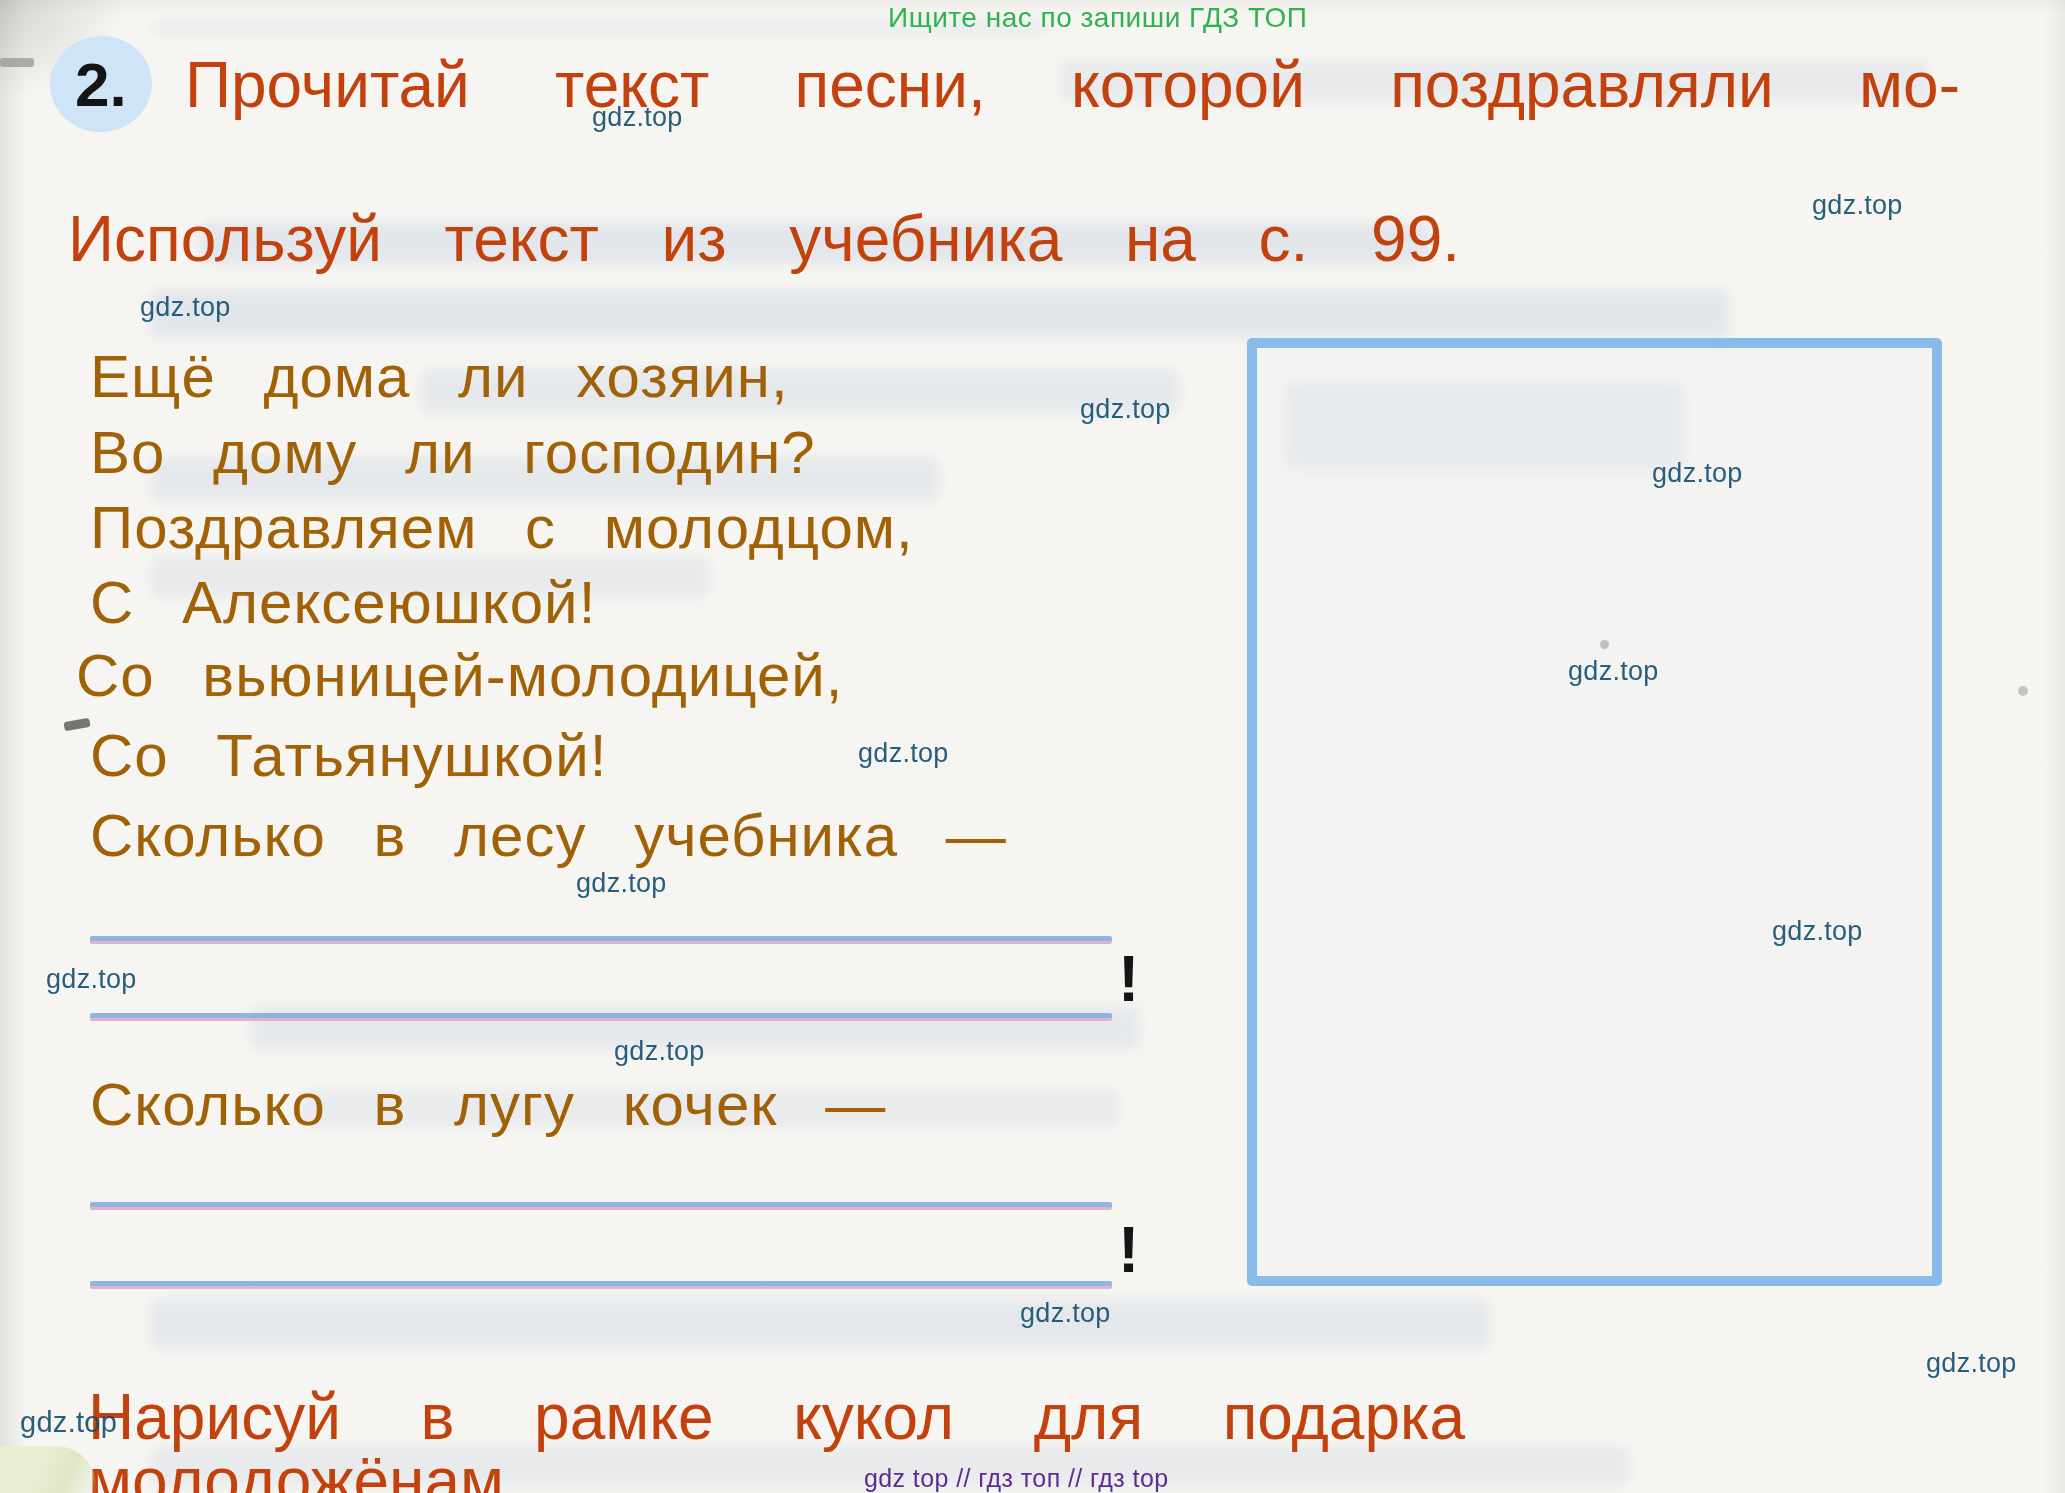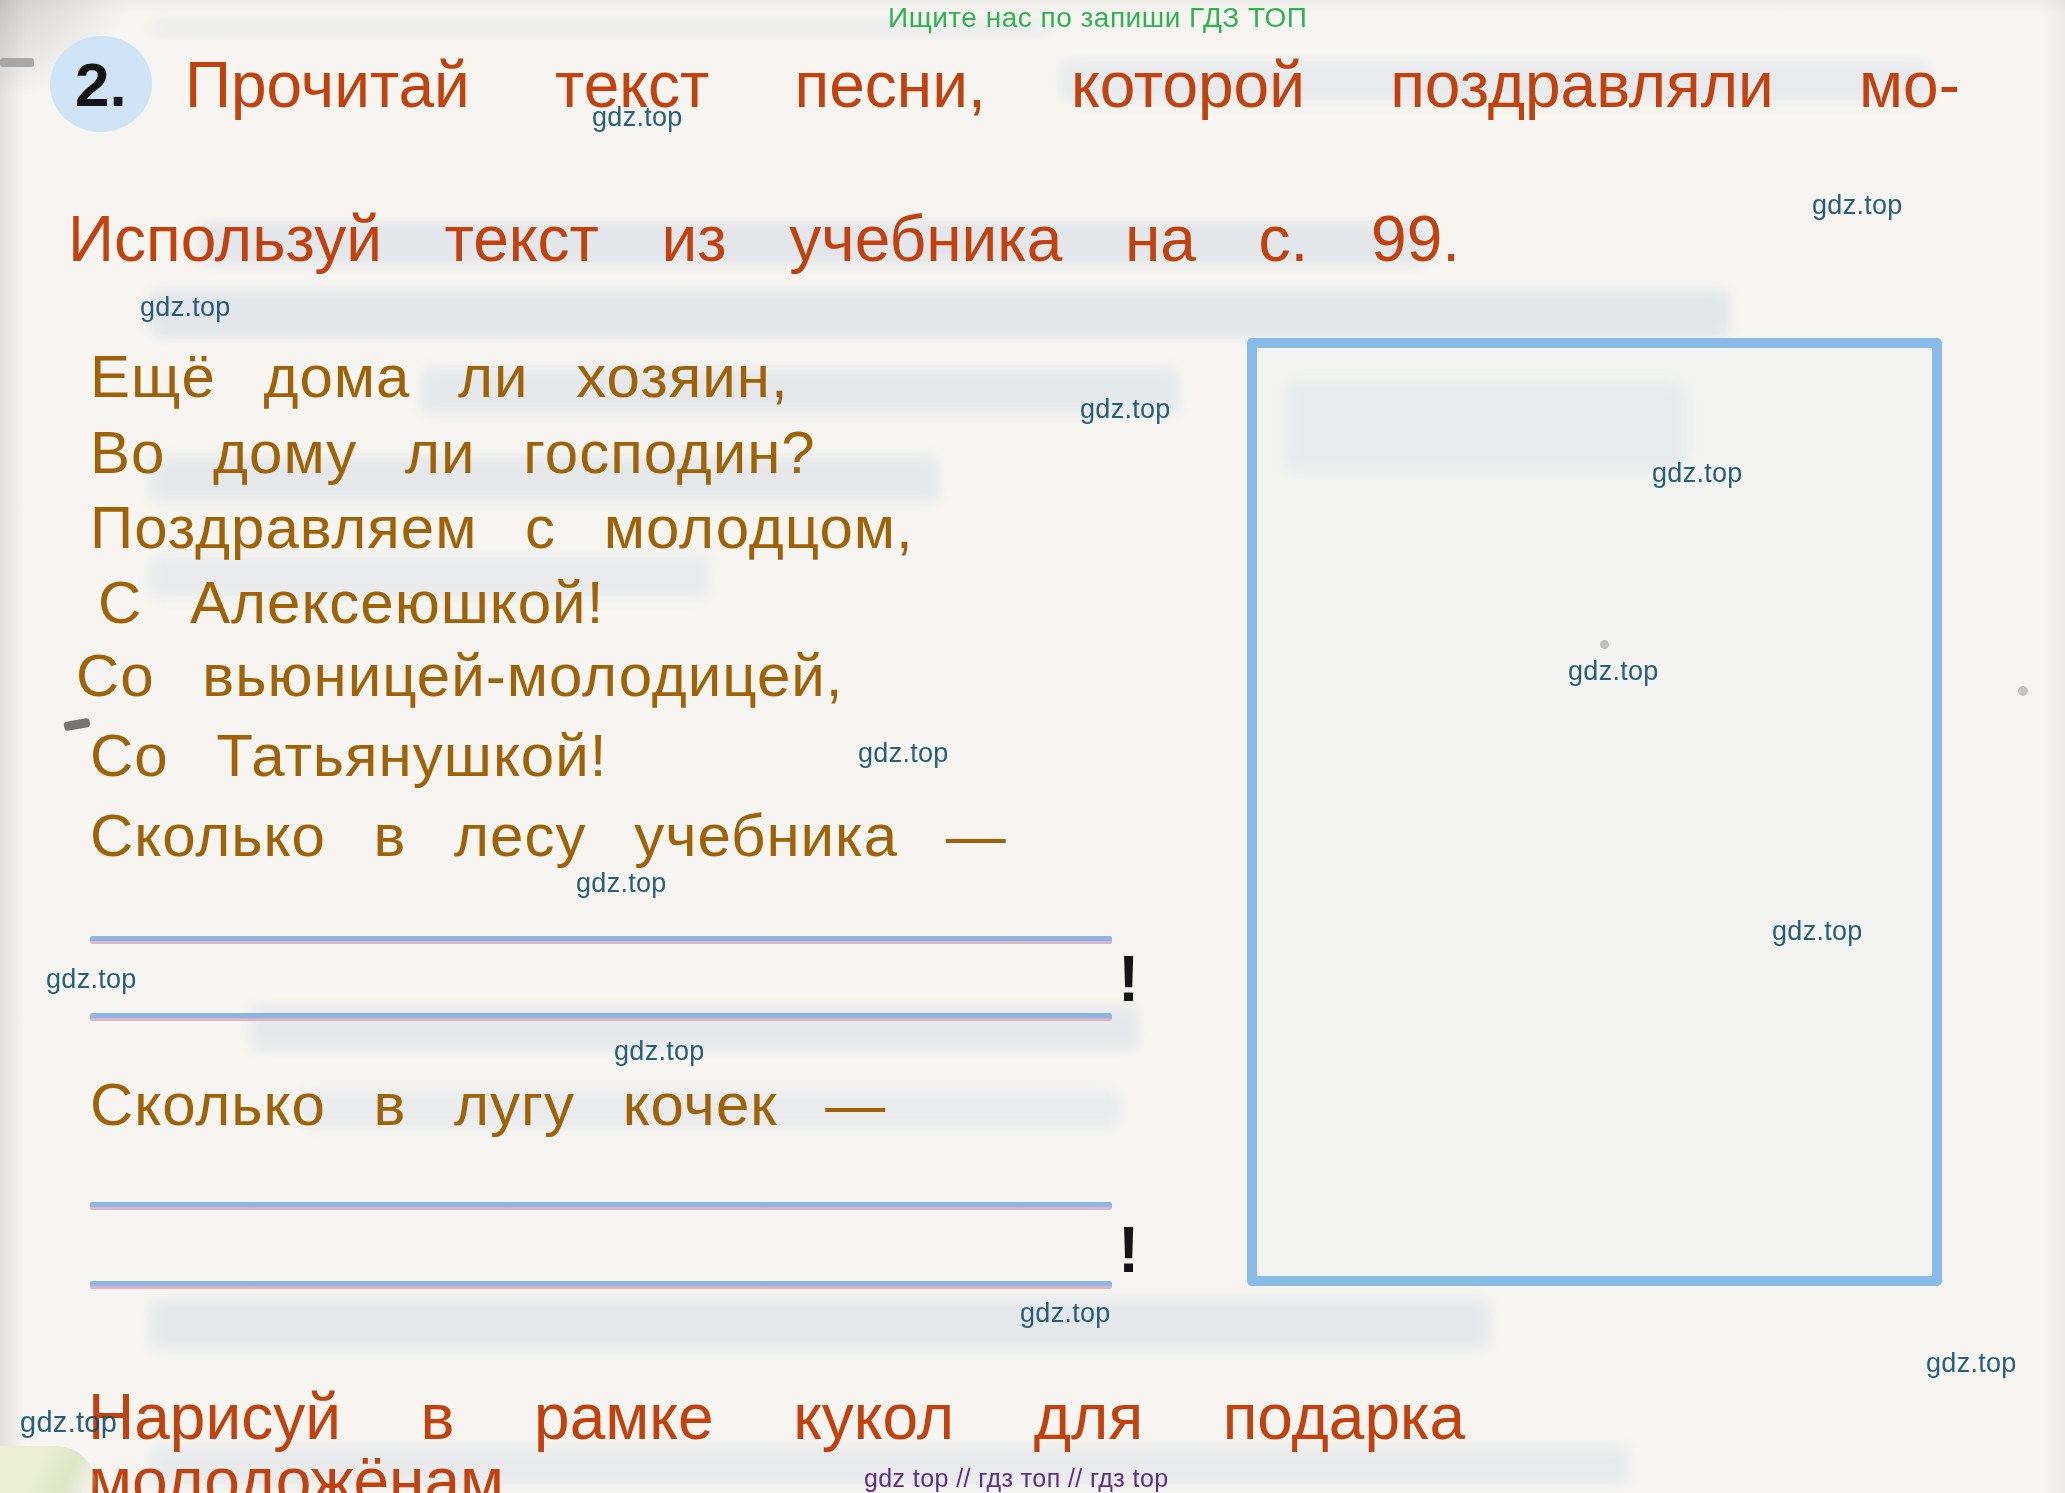--- a/index.html
+++ b/index.html
@@ -88,21 +88,21 @@
   <div class="abs badge" style="left:50px;top:36px;width:102px;height:96px;background:#cfe4f7">
     <span>2.</span>
   </div>
 
   <div class="abs para just" style="left:185px;top:53px;width:1775px">Прочитай текст песни, которой поздравляли мо-</div>
   <div class="abs para just" style="left:68px;top:207px;width:1392px">Используй текст из учебника на с. 99.</div>
 
   <div class="abs song" style="left:90px;top:347px">Ещё дома ли хозяин,</div>
   <div class="abs song" style="left:90px;top:423px">Во дому ли господин?</div>
   <div class="abs song" style="left:90px;top:498px">Поздравляем с молодцом,</div>
-  <div class="abs song" style="left:98px;top:573px">С Алексеюшкой!</div>
+  <div class="abs song" style="left:90px;top:573px">С Алексеюшкой!</div>
   <div class="abs song" style="left:76px;top:646px">Со вьюницей-молодицей,</div>
   <div class="abs song" style="left:90px;top:726px">Со Татьянушкой!</div>
   <div class="abs song" style="left:90px;top:806px">Сколько в лесу учебника —</div>
 
   <div class="abs speck" style="left:64px;top:720px;width:26px;height:9px;transform:rotate(-10deg);opacity:.75"></div>
   <div class="abs speck" style="left:1600px;top:640px;width:9px;height:9px;background:#bdbdbd;border-radius:50%"></div>
   <div class="abs speck" style="left:2018px;top:686px;width:10px;height:10px;background:#c4c4c4;border-radius:50%"></div>
 
   <div class="abs rule" style="left:90px;top:936px;width:1022px"></div>
   <div class="abs excl" style="left:1118px;top:947px">!</div>

